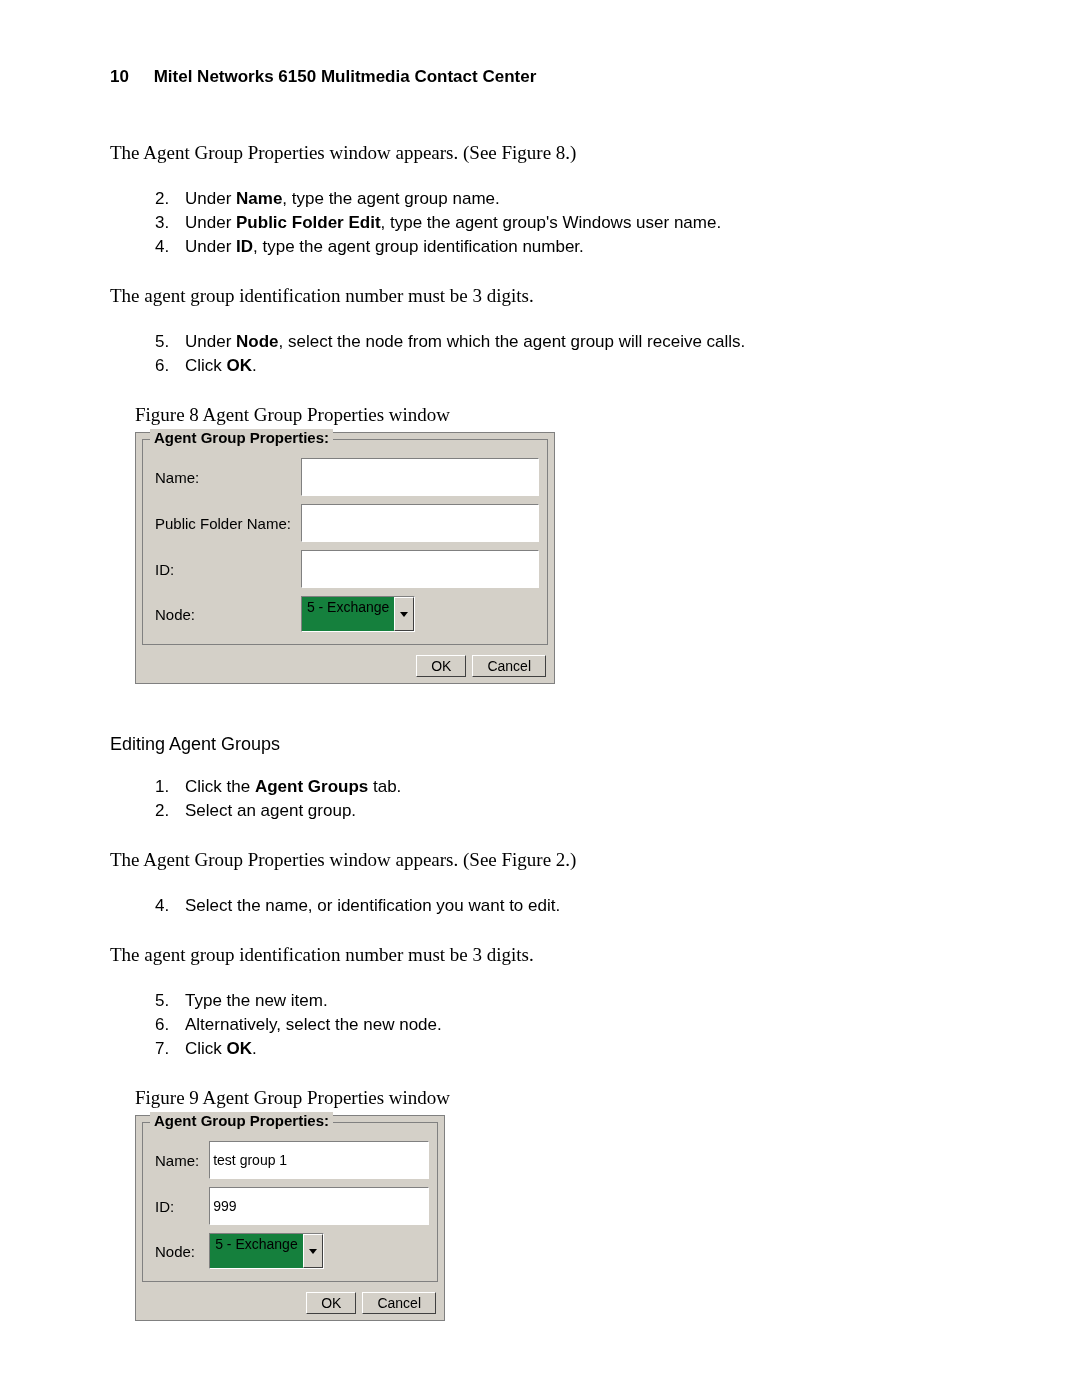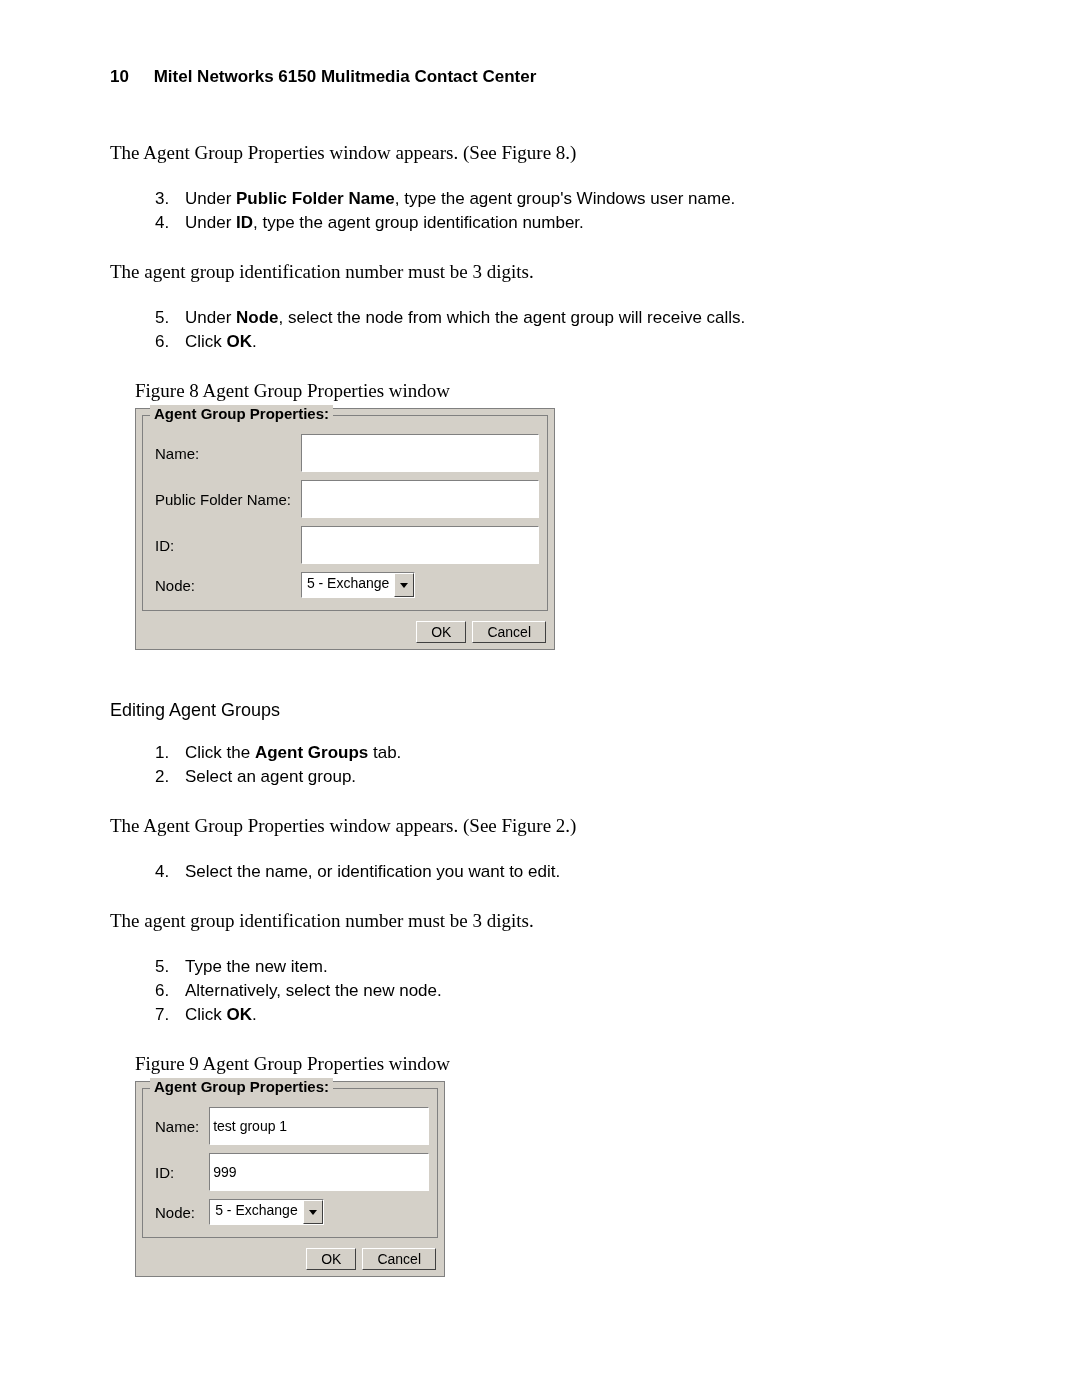--- a/index.html
+++ b/index.html
@@ -95,26 +95,26 @@
     border-top: 1px solid #808080;
     border-left: 1px solid #808080;
     border-right: 1px solid #fff;
     border-bottom: 1px solid #fff;
     background: #fff;
   }
 
   .win .select-wrap {
     display: inline-flex;
     align-items: stretch;
-    height: 26px;
+    height: 36px;
     border-top: 1px solid #808080;
     border-left: 1px solid #808080;
     border-right: 1px solid #fff;
     border-bottom: 1px solid #fff;
-    background: #ffffff;
+    background: #15803d;
     box-sizing: border-box;
   }
   .win .select-wrap .sel-text {
     font-size: 14px;
     padding: 1px 5px;
     line-height: 18px;
     white-space: nowrap;
   }
   .win .select-wrap .sel-btn {
     width: 18px;
@@ -163,21 +163,22 @@
 <div class="page">
 
   <div class="page-header">
     <span class="num">10</span>
     <span>Mitel Networks 6150 Mulitmedia Contact Center</span>
   </div>
 
   <p class="intro serif">The Agent Group Properties window appears. (See Figure 8.)</p>
 
   <ol class="steps">
-    <li><span class="marker">3.</span><span>Under </span><span class="bold">Public Folder Name</span><span>, type the agent group's Windows user name.</span></li>
+    <li><span class="marker">2.</span><span>Under </span><span class="bold">Name</span><span>, type the agent group name.</span></li>
+    <li><span class="marker">3.</span><span>Under </span><span class="bold">Public Folder Edit</span><span>, type the agent group's Windows user name.</span></li>
     <li><span class="marker">4.</span><span>Under </span><span class="bold">ID</span><span>, type the agent group identification number.</span></li>
   </ol>
 
   <p class="intro serif">The agent group identification number must be 3 digits.</p>
 
   <ol class="steps">
     <li><span class="marker">5.</span><span>Under </span><span class="bold">Node</span><span>, select the node from which the agent group will receive calls.</span></li>
     <li><span class="marker">6.</span><span>Click </span><span class="bold">OK</span><span>.</span></li>
   </ol>
 

